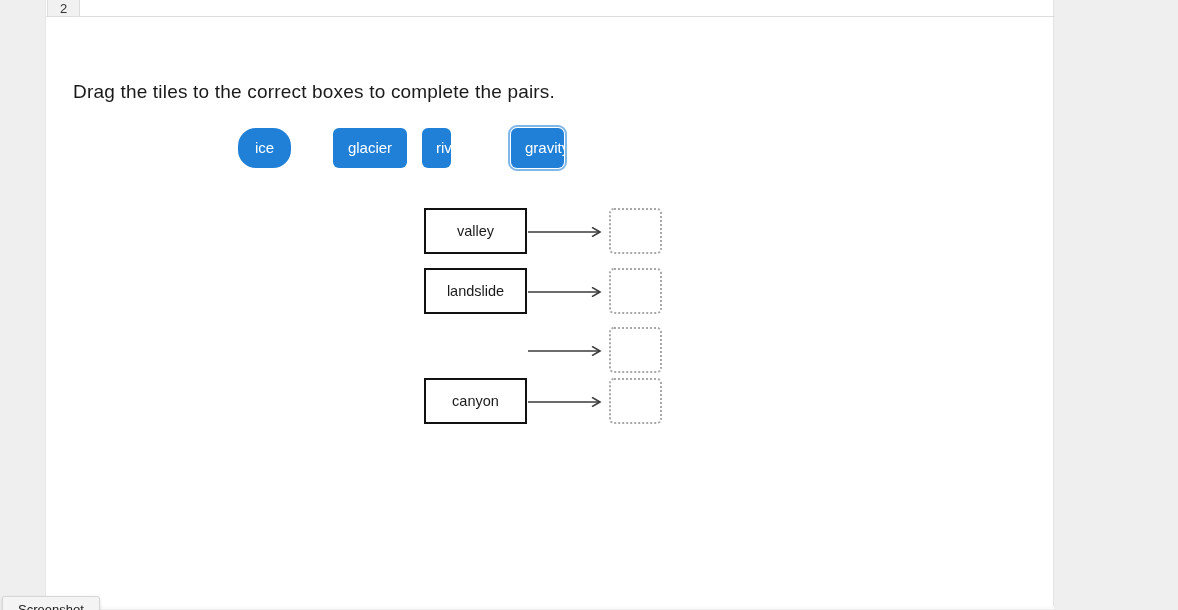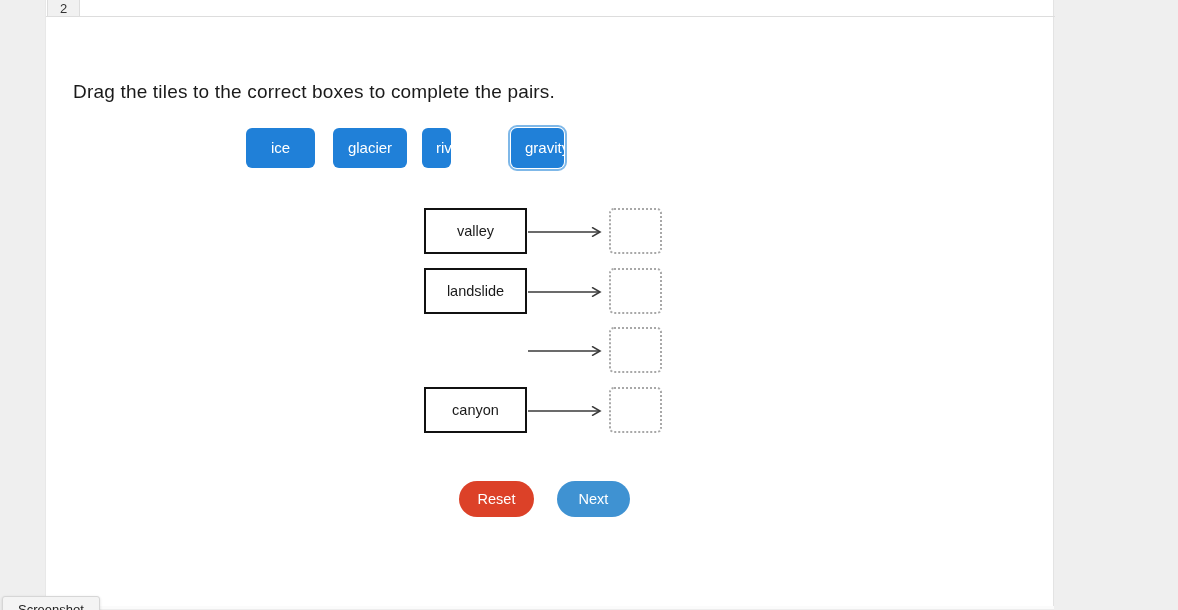--- a/index.html
+++ b/index.html
@@ -213,21 +213,21 @@
   <div id="tab-strip">
     <div class="tab-item">
       <span>2</span>
     </div>
   </div>
 
   <div class="instruction" id="instruction-1">Drag the tiles to the correct boxes to complete the pairs.</div>
 
 
   <div id="tile-tray">
-      <div class="tile" style="left: 200px; width: 69px;">ice</div>
+      <div class="tile" style="left: 192px; width: 53px; border-radius: 18px;">ice</div>
       <div class="tile" style="left: 287px; width: 74px;">glacier</div>
       <div class="tile" style="left: 376px; width: 29px; text-align: center;">river</div>
       <div class="tile focused" style="left: 465px; width: 53px;">gravity</div>
     </div>
 
   <div id="match-area">
       <div class="match-row" style="top: 0px;">
         <div class="source-box">valley</div>
         <div class="arrow">
           <svg width="78" height="10" viewBox="0 0 78 10">
@@ -249,34 +249,30 @@
       </div>
       <div class="match-row" style="top: 119px;">
         <div class="arrow">
           <svg width="78" height="10" viewBox="0 0 78 10">
             <line x1="0" y1="5" x2="71" y2="5" stroke="#3a3a3a" stroke-width="1.4"></line>
             <polyline points="64,0.4 72,5 64,9.6" fill="none" stroke="#3a3a3a" stroke-width="1.6"></polyline>
           </svg>
         </div>
         <div class="drop-box"></div>
       </div>
-      <div class="match-row" style="top: 179px;">
+      <div class="match-row" style="top: 170px;">
         <div class="source-box">canyon</div>
         <div class="arrow">
           <svg width="78" height="10" viewBox="0 0 78 10">
             <line x1="0" y1="5" x2="71" y2="5" stroke="#3a3a3a" stroke-width="1.4"></line>
             <polyline points="64,0.4 72,5 64,9.6" fill="none" stroke="#3a3a3a" stroke-width="1.6"></polyline>
           </svg>
         </div>
         <div class="drop-box"></div>
       </div>
     </div>
 
-  <div id="actions">
-    <button class="action-btn" id="reset-button">Reset</button>
-    <button class="action-btn" id="next-button">Next</button>
-  </div>
 
 </div>
 
 <div id="card-bottom-strip"></div>
 
 <div id="screenshot-overlay">Screenshot</div>
 
 </body></html>

